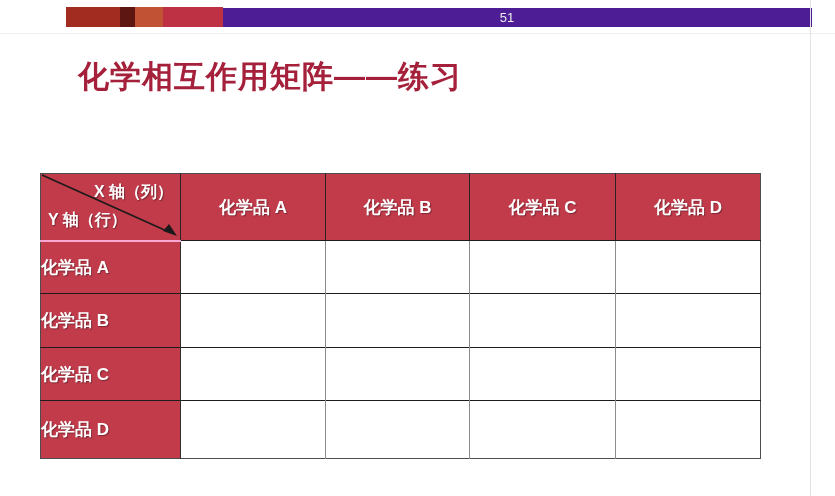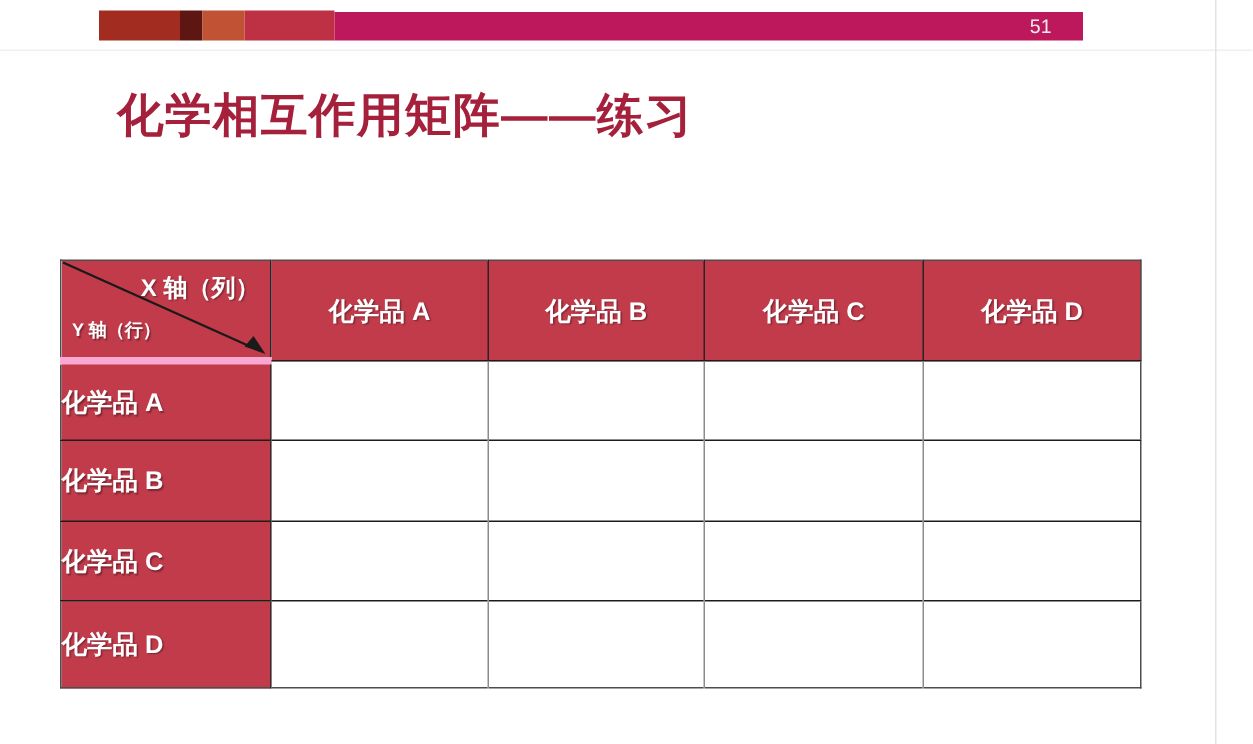--- a/index.html
+++ b/index.html
@@ -8,22 +8,22 @@
     font-family:"Liberation Sans",sans-serif;overflow:hidden;
   }
   
   .top-bar{position:absolute;left:66px;top:7px;display:flex;align-items:flex-start;}
   .seg{height:20px;}
   .seg1{width:54px;background:#A32C20;}
   .seg2{width:15px;background:#5D1612;}
   .seg3{width:28px;background:#C25234;}
   .seg4{width:60px;background:#BE3144;}
   .gray-bar{
-    width:499px;height:19px;margin-top:1px;background:#be185d;
-    display:flex;align-items:center;justify-content:flex-end;
+    width:589px;height:19px;margin-top:1px;background:#4c1d95;
+    display:flex;align-items:center;justify-content:center;
     box-sizing:border-box;padding-right:21px;
   }
   .page-num{color:#ececec;font-size:13px;line-height:19px;}
   .under-bar-line{position:absolute;left:0;top:33px;width:835px;height:1px;background:#efefef;}
   .right-edge-line{position:absolute;left:810px;top:0;width:1px;height:496px;background:#e3e3e3;}
   
   .slide-title{
     position:absolute;left:78px;top:56px;margin:0;
     font-family:Liberation Sans, sans-serif;font-weight:bold;
     font-size:31px;color:#A5203A;letter-spacing:1px;white-space:nowrap;
@@ -36,29 +36,29 @@
   col.c0{width:140px;}col.c1{width:145px;}col.c2{width:144px;}col.c3{width:146px;}col.c4{width:145px;}
   .matrix th,.matrix td{padding:0;box-sizing:border-box;}
   .hdr-row{height:67px;}
   .hdr-cell{
     background:#C13B4B;color:#ffffff;font-weight:bold;font-size:17px;
     text-align:center;vertical-align:middle;border-left:1px solid #2b2323;
     border-bottom:1px solid #1c1c1c;text-shadow:1px 1px 1px rgba(0,0,0,0.35);
     white-space:nowrap;
   }
   .corner-cell{
-    background:#C13B4B;position:relative;border-bottom:5px solid #f9a8d4;
+    background:#C13B4B;position:relative;border-bottom:2px solid #f9a8d4;
   }
   .corner-cell svg{position:absolute;left:0;top:0;}
   .corner-x{
     position:absolute;right:7px;top:8px;color:#ffffff;font-weight:bold;font-size:16px;
     text-shadow:1px 1px 1px rgba(0,0,0,0.35);white-space:nowrap;
   }
   .corner-y{
-    position:absolute;left:7px;bottom:9px;color:#ffffff;font-weight:bold;font-size:12px;
+    position:absolute;left:7px;bottom:9px;color:#ffffff;font-weight:bold;font-size:16px;
     text-shadow:1px 1px 1px rgba(0,0,0,0.35);white-space:nowrap;
   }
   .row-a{height:53px;}
   .row-b{height:54px;}
   .row-c{height:53px;}
   .row-d{height:58px;}
   .row-hdr{
     background:#C13B4B;color:#ffffff;font-weight:bold;font-size:17px;
     text-align:left;vertical-align:middle;padding-left:12px;
     border-top:1px solid #1c1c1c;border-right:1px solid #332b2b;

